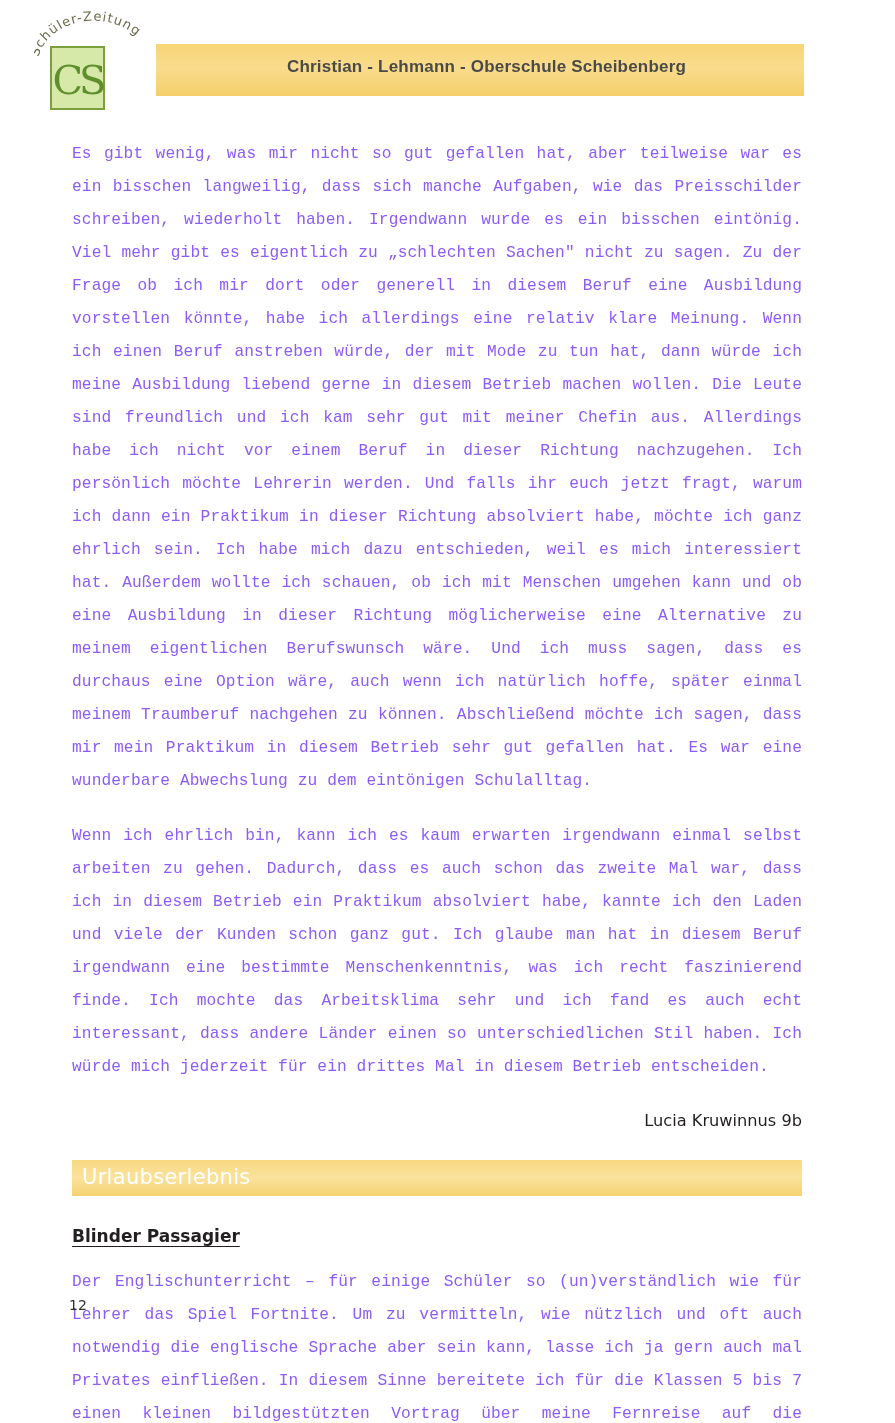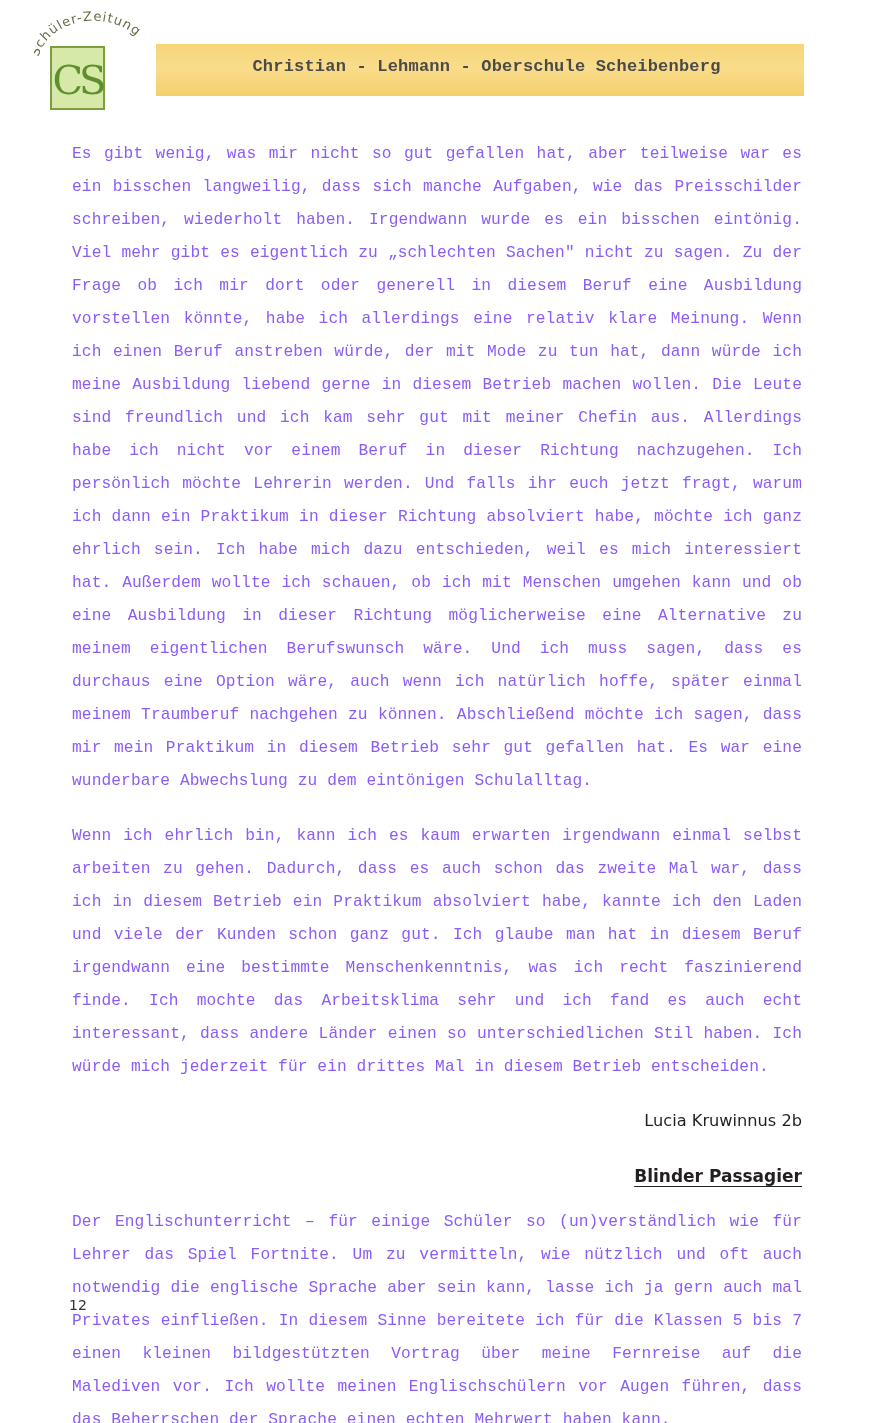--- a/index.html
+++ b/index.html
@@ -28,21 +28,21 @@
     width: 648px;
     height: 52px;
     background: linear-gradient(to bottom, #f7d577 0%, #f9dc8c 45%, #f4cf6a 100%);
   }
   .header-band-title {
     position: absolute;
     left: 0;
     right: 0;
     top: 13px;
     text-align: center;
-    font-family: Liberation Mono, monospace;
+    font-family: Liberation Sans, sans-serif;
     font-weight: bold;
     font-size: 17px;
     letter-spacing: 0.2px;
     color: #4a4a48;
     padding-left: 13px;
   }
   .logo-box {
     position: absolute;
     left: 50px;
     top: 46px;
@@ -118,21 +118,21 @@
     left: 10px;
     top: 5px;
     font-family: "DejaVu Sans", sans-serif;
     font-size: 21px;
     color: #ffffff;
     letter-spacing: 0.3px;
   }
 
   .subheading {
     margin: 30px 0 20px 0;
-    text-align: right;
+    text-align: left;
     font-family: "DejaVu Sans", sans-serif;
     font-size: 17px;
     color: #231f20;
     text-decoration: underline;
     text-underline-offset: 4px;
   }
 
   
   .page-number {
     position: absolute;
@@ -163,22 +163,25 @@
   <div class="logo-box">
     <div class="logo-letters">CS</div>
   </div>
 </div>
 
 <div class="content">
 
   <p class="para">Es gibt wenig, was mir nicht so gut gefallen hat, aber teilweise war es ein bisschen langweilig, dass sich manche Aufgaben, wie das Preisschilder schreiben, wiederholt haben. Irgendwann wurde es ein bisschen eintönig. Viel mehr gibt es eigentlich zu „schlechten Sachen" nicht zu sagen. Zu der Frage ob ich mir dort oder generell in diesem Beruf eine Ausbildung vorstellen könnte, habe ich allerdings eine relativ klare Meinung. Wenn ich einen Beruf anstreben würde, der mit Mode zu tun hat, dann würde ich meine Ausbildung liebend gerne in diesem Betrieb machen wollen. Die Leute sind freundlich und ich kam sehr gut mit meiner Chefin aus. Allerdings habe ich nicht vor einem Beruf in dieser Richtung nachzugehen. Ich persönlich möchte Lehrerin werden. Und falls ihr euch jetzt fragt, warum ich dann ein Praktikum in dieser Richtung absolviert habe, möchte ich ganz ehrlich sein. Ich habe mich dazu entschieden, weil es mich interessiert hat. Außerdem wollte ich schauen, ob ich mit Menschen umgehen kann und ob eine Ausbildung in dieser Richtung möglicherweise eine Alternative zu meinem eigentlichen Berufswunsch wäre. Und ich muss sagen, dass es durchaus eine Option wäre, auch wenn ich natürlich hoffe, später einmal meinem Traumberuf nachgehen zu können. Abschließend möchte ich sagen, dass mir mein Praktikum in diesem Betrieb sehr gut gefallen hat. Es war eine wunderbare Abwechslung zu dem eintönigen Schulalltag.</p>
   <p class="para">Wenn ich ehrlich bin, kann ich es kaum erwarten irgendwann einmal selbst arbeiten zu gehen. Dadurch, dass es auch schon das zweite Mal war, dass ich in diesem Betrieb ein Praktikum absolviert habe, kannte ich den Laden und viele der Kunden schon ganz gut. Ich glaube man hat in diesem Beruf irgendwann eine bestimmte Menschenkenntnis, was ich recht faszinierend finde. Ich mochte das Arbeitsklima sehr und ich fand es auch echt interessant, dass andere Länder einen so unterschiedlichen Stil haben. Ich würde mich jederzeit für ein drittes Mal in diesem Betrieb entscheiden.</p>
 
-  <p class="byline">Lucia Kruwinnus 2b</p>
+  <p class="byline">Lucia Kruwinnus 9b</p>
 
+  <div class="section-bar">
+    <span class="section-bar-label">Urlaubserlebnis</span>
+  </div>
 
   <h2 class="subheading">Blinder Passagier</h2>
 
   <p class="para">Der Englischunterricht – für einige Schüler so (un)verständlich wie für Lehrer das Spiel Fortnite. Um zu vermitteln, wie nützlich und oft auch notwendig die englische Sprache aber sein kann, lasse ich ja gern auch mal Privates einfließen. In diesem Sinne bereitete ich für die Klassen 5 bis 7 einen kleinen bildgestützten Vortrag über meine Fernreise auf die Malediven vor. Ich wollte meinen Englischschülern vor Augen führen, dass das Beherrschen der Sprache einen echten Mehrwert haben kann.</p>
 
 </div>
 
 <div class="page-number">12</div>
 
 </body></html>

